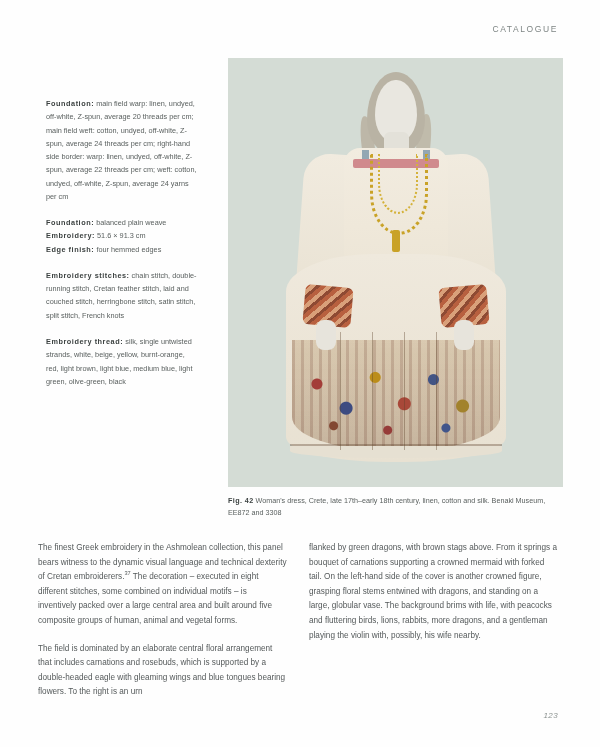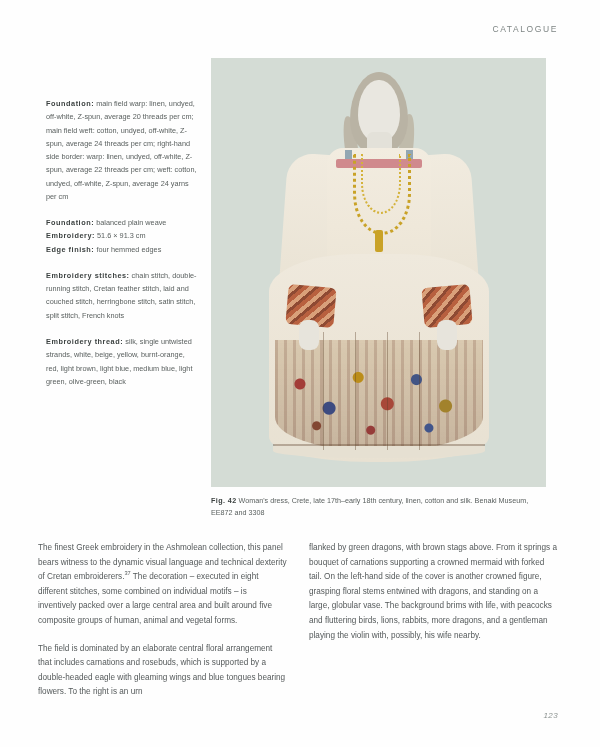--- a/index.html
+++ b/index.html
@@ -46,21 +46,21 @@
   .sidebar .lbl {
     font-weight: bold;
     letter-spacing: 0.55px;
     color: #3d4342;
   }
   .sidebar .val { font-weight: 400; }
 
   
   .figure {
     position: absolute;
-    left: 211px;
+    left: 228px;
     top: 58px;
     width: 286px;
   }
   .photo {
     position: relative;
     width: 335px;
     height: 429px;
     background: #d4dcd5;
     overflow: hidden;
   }

